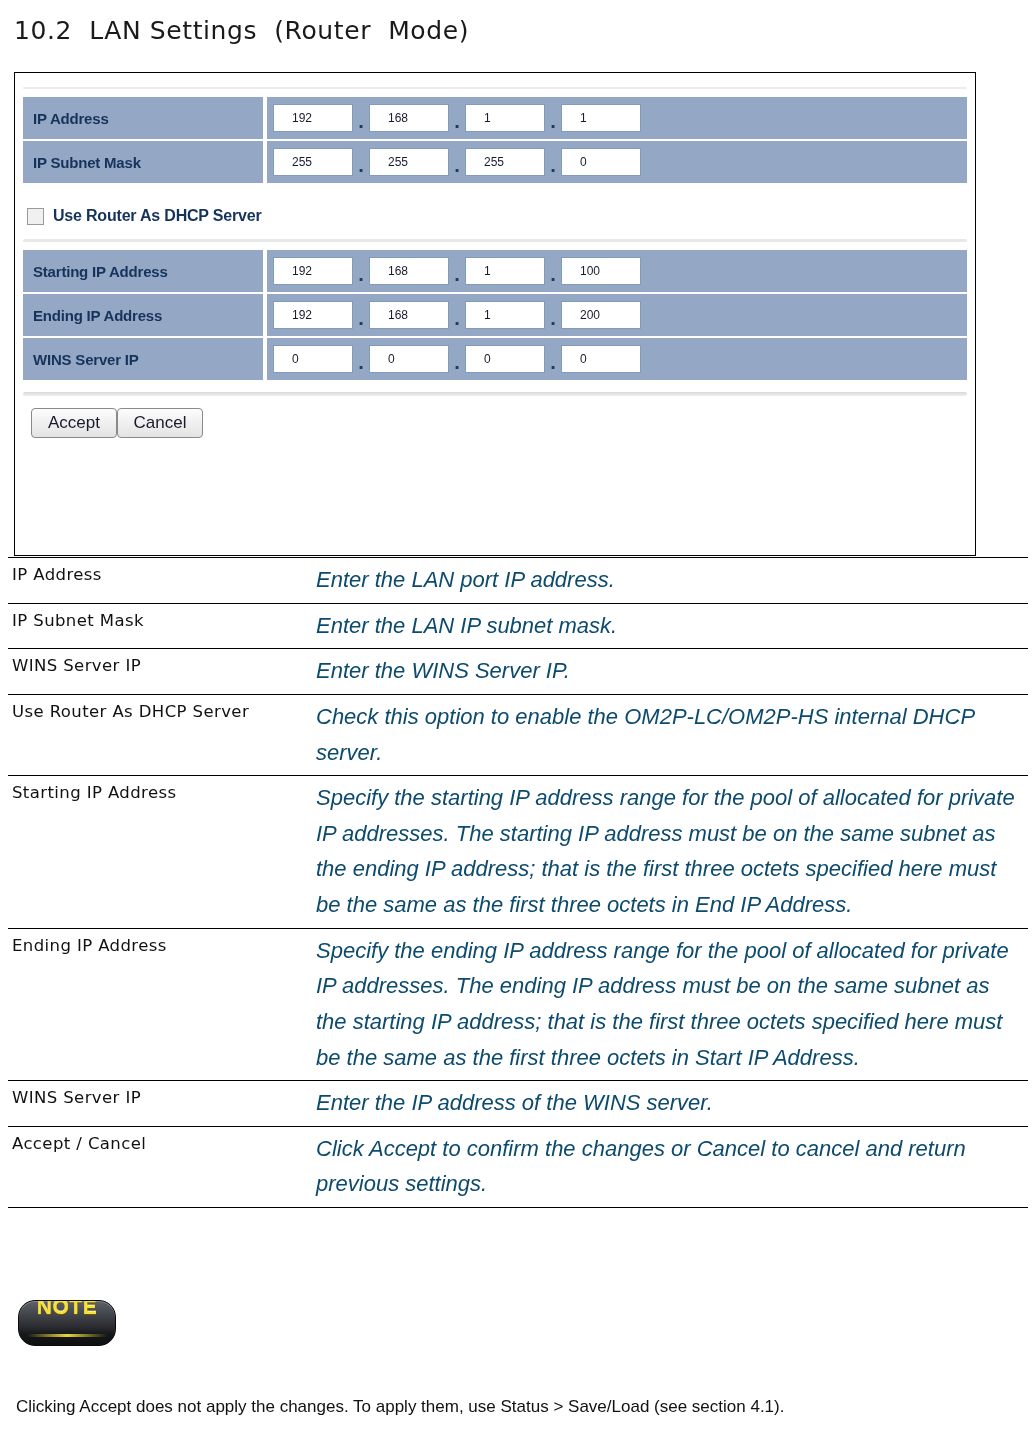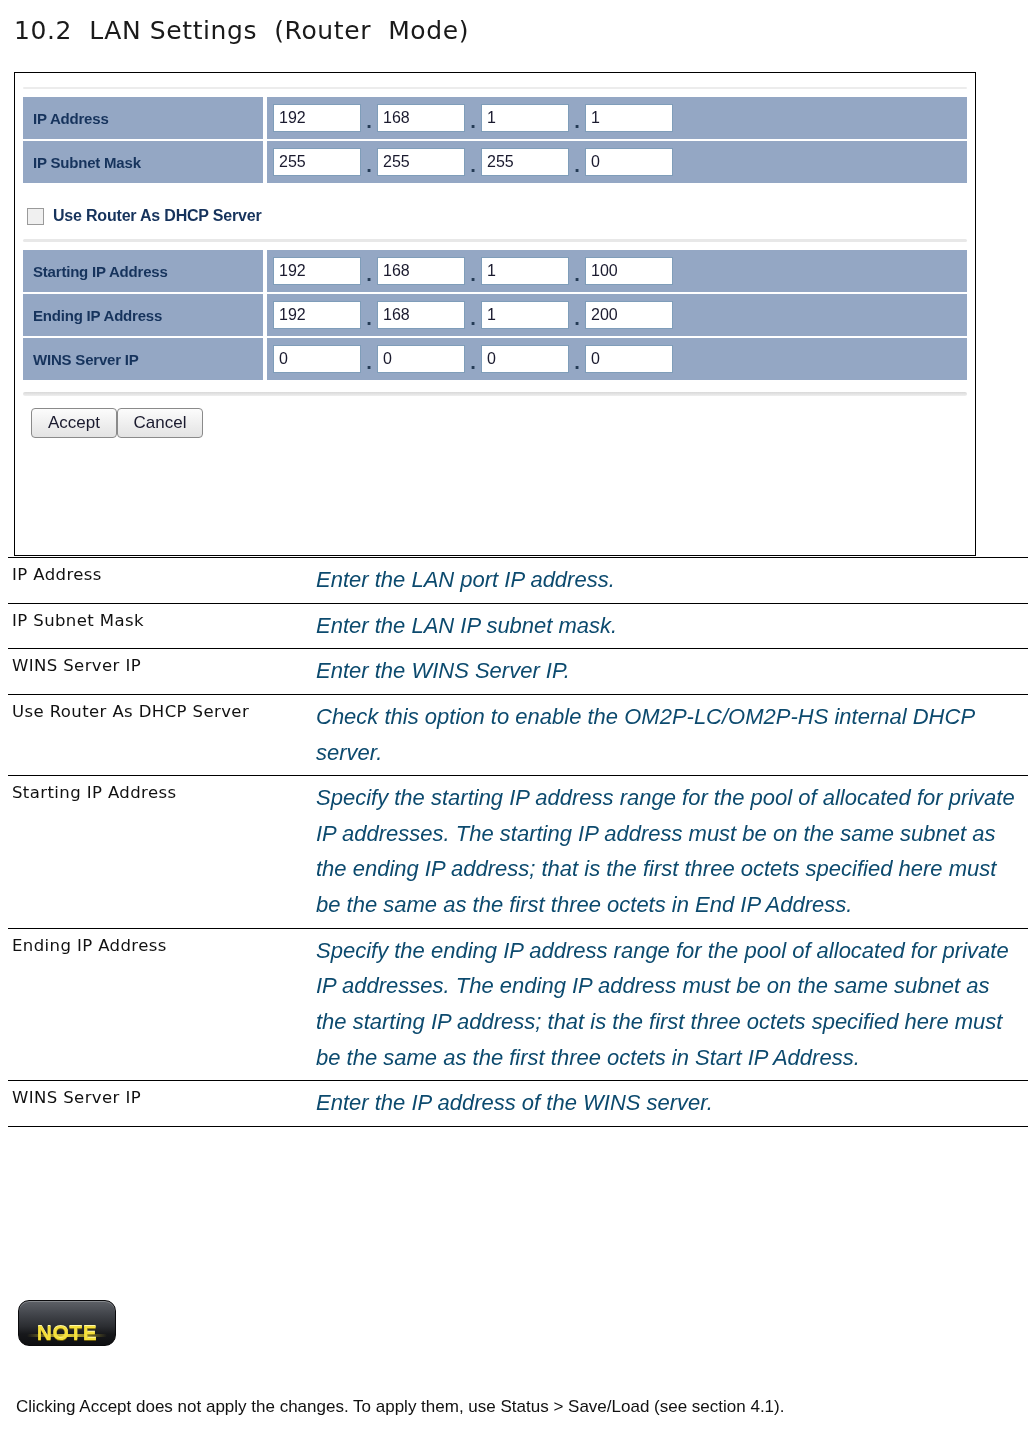--- a/index.html
+++ b/index.html
@@ -88,31 +88,31 @@
   .field-value {
     flex: 1;
     background: #94a7c4;
     display: flex;
     align-items: center;
     padding-left: 6px;
     box-sizing: border-box;
     border-left: 4px solid #ffffff;
   }
   .octet {
-    width: 88px;
+    width: 80px;
     height: 28px;
     background: #ffffff;
     border: 1px solid #7f9db9;
     box-sizing: border-box;
     font-family: "Liberation Sans", sans-serif;
-    font-size: 16px;
+    font-size: 12px;
     color: #1a1a2e;
     display: flex;
     align-items: center;
-    padding-left: 5px;
+    padding-left: 18px;
   }
   .dot-sep {
     width: 16px;
     text-align: center;
     font-size: 16px;
     font-weight: bold;
     color: #243b55;
     line-height: 28px;
     align-self: flex-end;
     margin-bottom: 2px;
@@ -195,26 +195,26 @@
   }
   .term-indent { padding-left: 8px; }
 
   
   .note-badge {
     position: absolute;
     left: 18px;
     top: 1300px;
     width: 96px;
     height: 44px;
-    border-radius: 11px;
+    border-radius: 17px;
     background: linear-gradient(180deg, #5e6167 0%, #42454b 30%, #2b2d31 58%, #17181b 75%, #0e0f11 100%);
     border: 1px solid #0a0a0c;
     box-shadow: inset 0 1px 0 rgba(255,255,255,0.25);
     display: flex;
-    align-items: flex-end;
+    align-items: flex-start;
     justify-content: center;
     position: absolute;
     overflow: hidden;
   }
   .note-badge .note-text {
     font-family: "Liberation Sans", sans-serif;
     font-size: 21px;
     font-weight: bold;
     color: #f5e03c;
     letter-spacing: 0.5px;
@@ -363,20 +363,24 @@
       <td class="def">Specify the starting IP address range for the pool of allocated for private IP addresses. The starting IP address must be on the same subnet as the ending IP address; that is the first three octets specified here must be the same as the first three octets in End IP Address.</td>
     </tr>
     <tr>
       <td class="term">Ending  IP Address</td>
       <td class="def">Specify the ending IP address range for the pool of allocated for private IP addresses. The ending IP address must be on the same subnet as the starting IP address; that is the first three octets specified here must be the same as the first three octets in Start IP Address.</td>
     </tr>
     <tr>
       <td class="term term-indent">WINS  Server  IP</td>
       <td class="def">Enter the IP address of the WINS server.</td>
     </tr>
+    <tr>
+      <td class="term">Accept  / Cancel</td>
+      <td class="def">Click Accept  to confirm the changes or Cancel  to cancel and return previous settings.</td>
+    </tr>
   </tbody>
 </table>
 
 <div class="note-badge">
   <span class="note-text">NOTE</span>
   <span class="note-glow"></span>
 </div>
 
 <div class="note-paragraph">Clicking Accept  does not apply the changes. To apply them, use Status  &gt;  Save/Load  (see section 4.1).</div>
 

